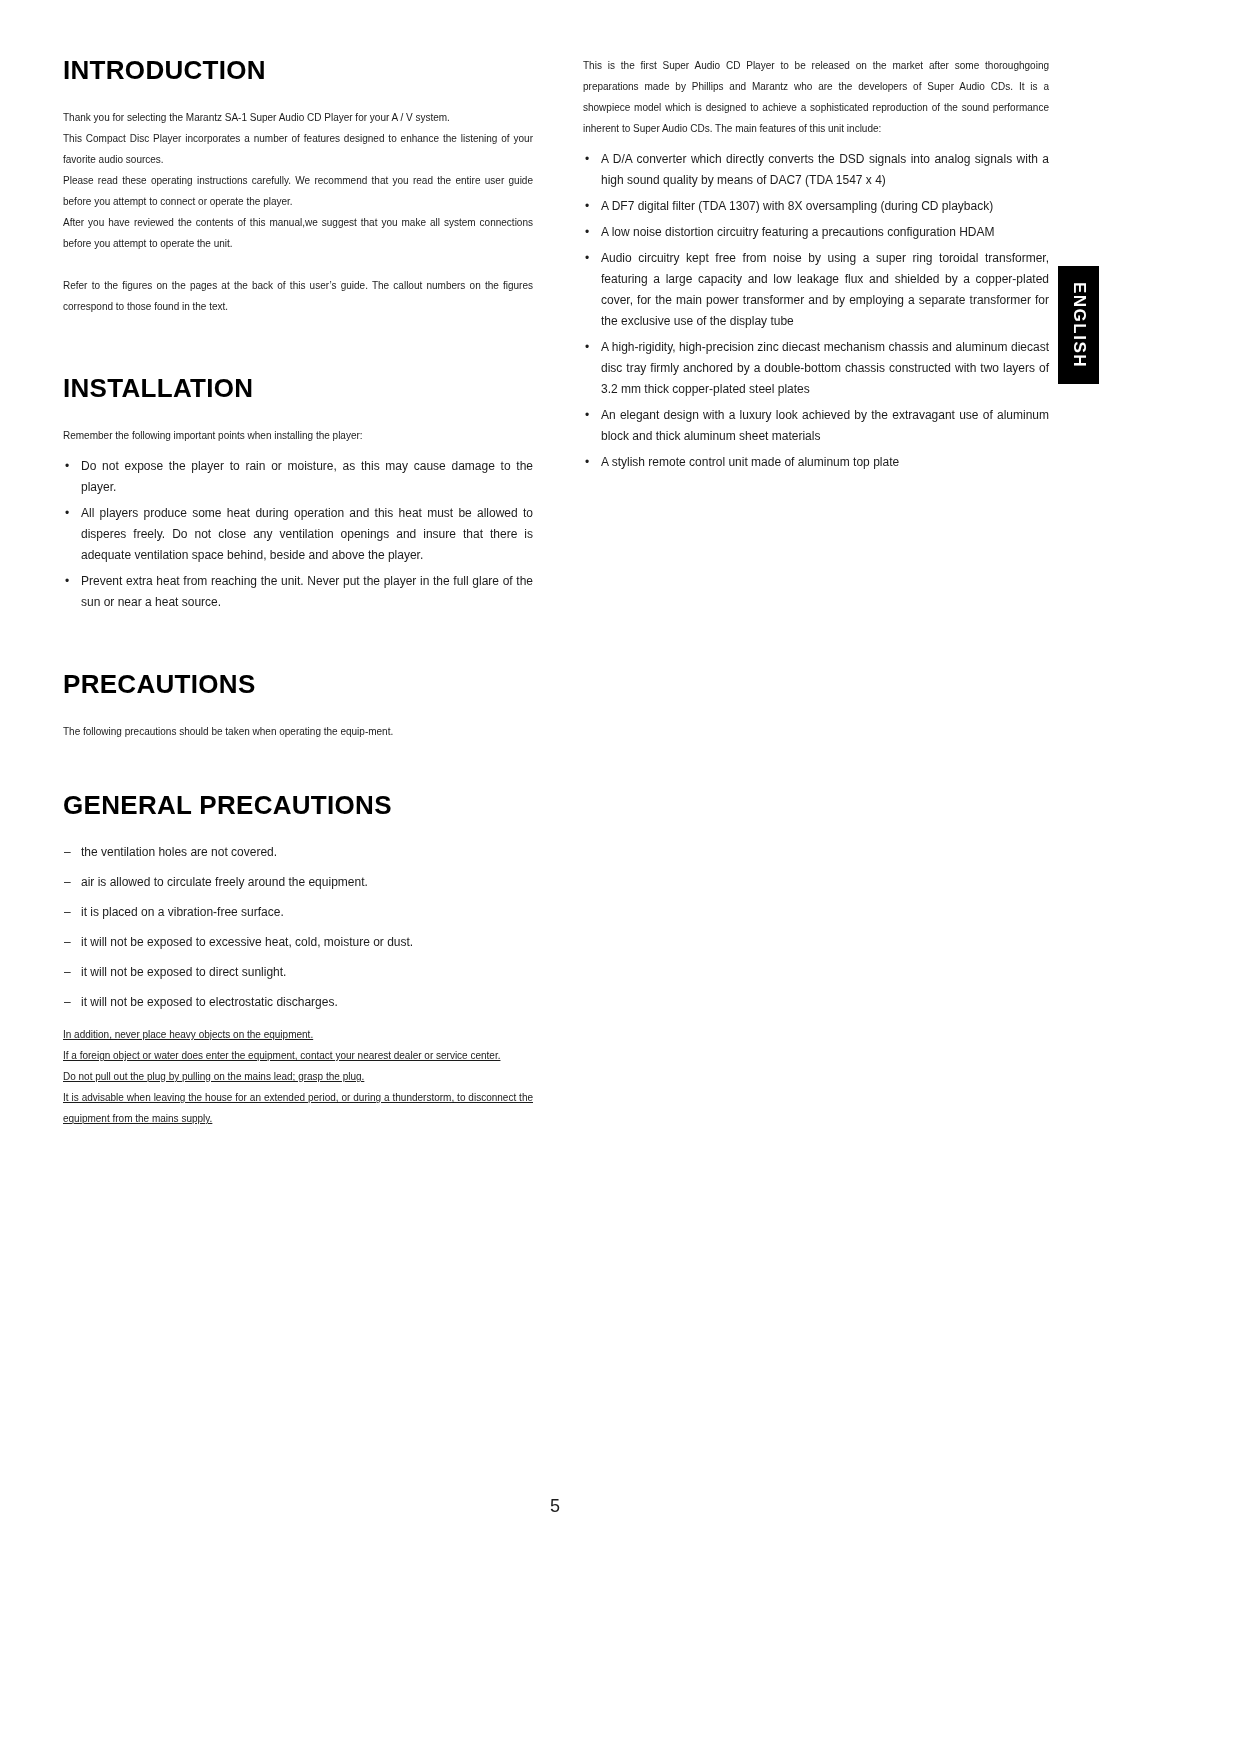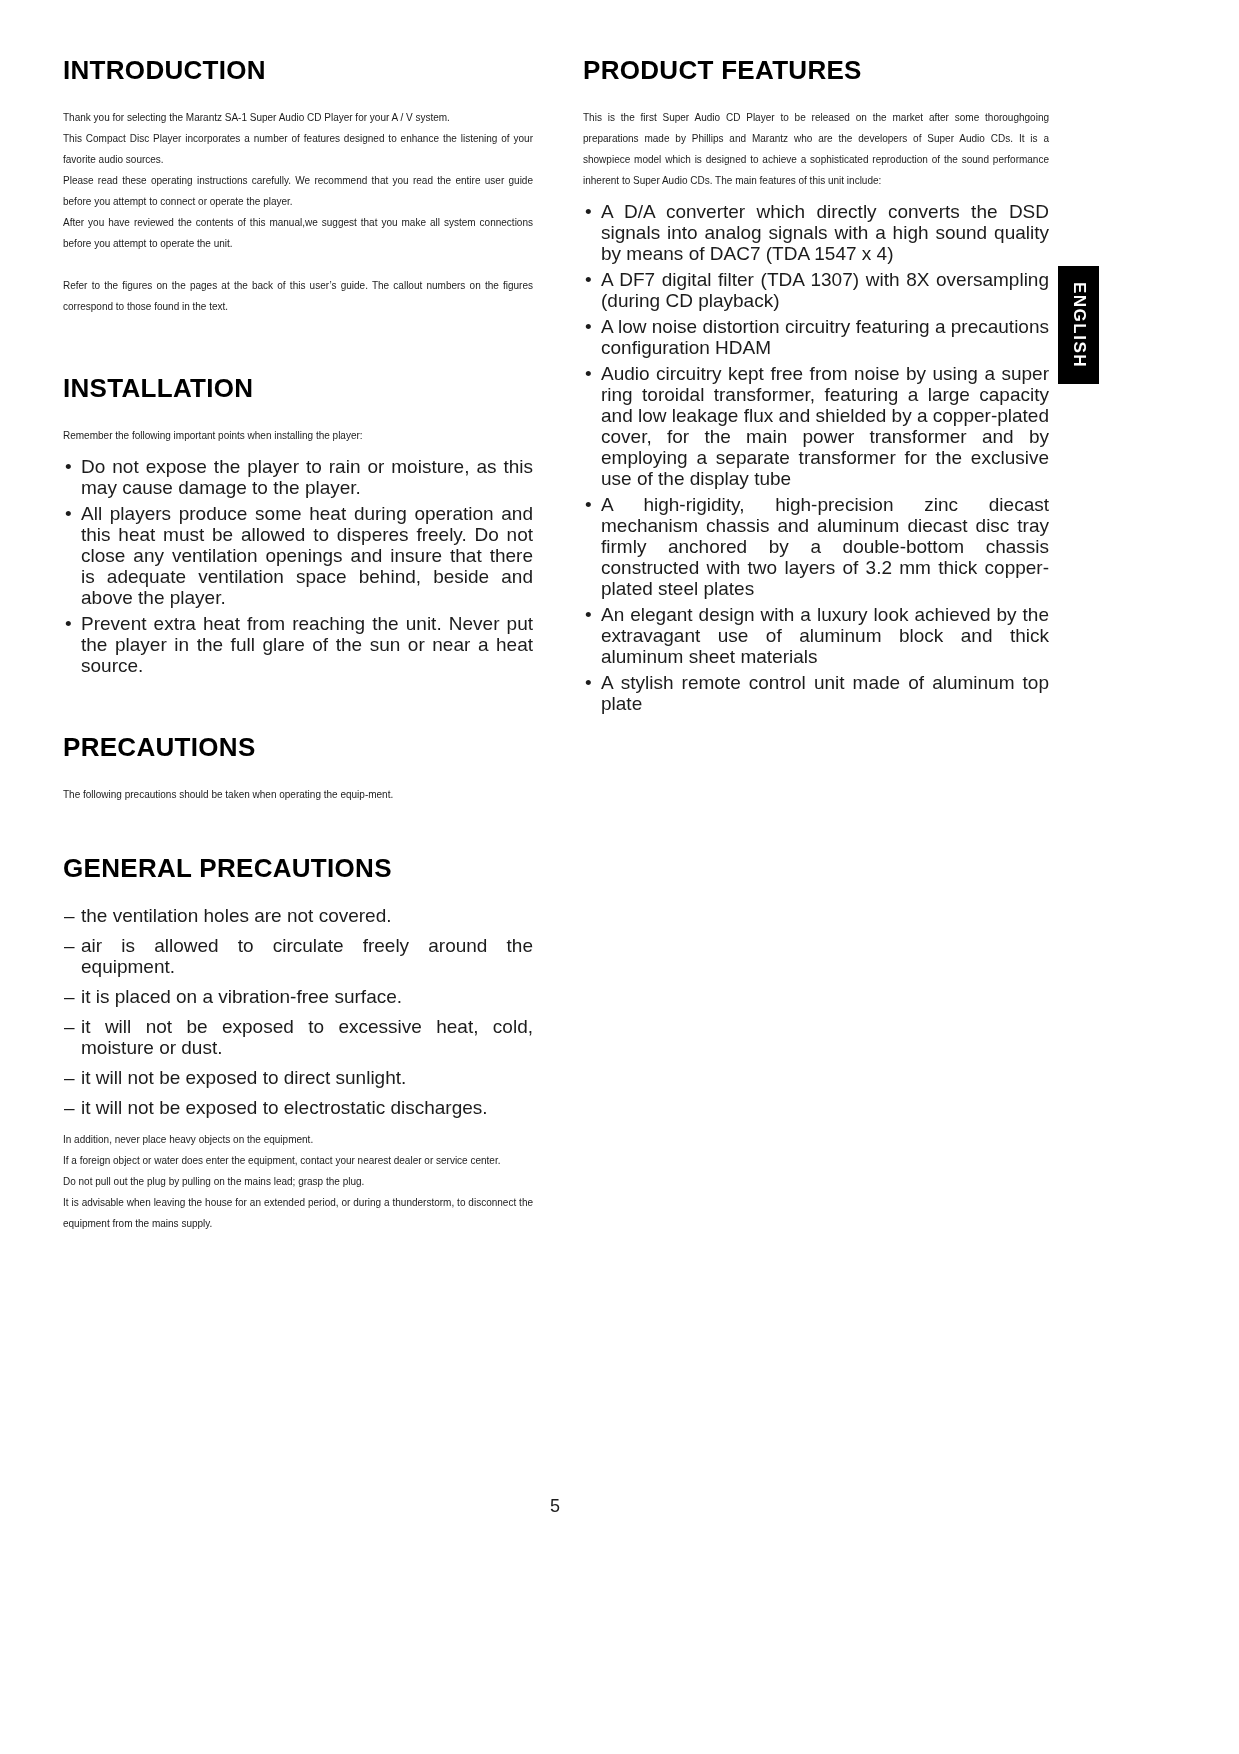--- a/index.html
+++ b/index.html
@@ -36,39 +36,39 @@
   .gap { height: 21px; }
 
   ul.blist {
     list-style: none;
     margin: 10px 0 0 0;
     padding: 0;
   }
   ul.blist li {
     position: relative;
     padding-left: 18px;
-    font-size: 19px;
+    font-size: 12px;
     line-height: 21px;
     text-align: justify;
     margin-bottom: 5px;
   }
   ul.blist li.bullet::before {
     content: "\2022";
     position: absolute;
     left: 2px;
     top: 0;
   }
   ul.blist li.dash { margin-bottom: 9px; }
   ul.blist li.dash::before {
     content: "\2013";
     position: absolute;
     left: 1px;
     top: 0;
   }
-  .after-list { margin-top: 11px; }
+  .after-list { margin-top: 11px; text-decoration: underline; }
 
   .lang-tab {
     position: absolute;
     left: 1058px;
     top: 266px;
     width: 41px;
     height: 118px;
     background: #000000;
     color: #ffffff;
     display: flex;
@@ -138,21 +138,20 @@
         <p class="body">If a foreign object or water does enter the equipment, contact your nearest dealer or service center.</p>
         <p class="body">Do not pull out the plug by pulling on the mains lead; grasp the plug.</p>
         <p class="body">It is advisable when leaving the house for an extended period, or during a thunderstorm, to disconnect the equipment from the mains supply.</p>
       </div>
     </div>
 
   </div>
 
   <div class="col col-right">
     <div class="section">
-      <h1 class="sec-title">PRODUCT FEATURES</h1>
       <p class="body">This is the first Super Audio CD Player to be released on the market after some thoroughgoing preparations made by Phillips and Marantz who are the developers of Super Audio CDs.  It is a showpiece model which is designed to achieve a sophisticated reproduction of the sound performance inherent to Super Audio CDs.  The main features of this unit include:</p>
       <ul class="blist">
         <li class="bullet">A D/A converter which directly converts the DSD signals into analog signals with a high sound quality by means of DAC7 (TDA 1547 x 4)</li>
         <li class="bullet">A DF7 digital filter (TDA 1307) with 8X oversampling (during CD playback)</li>
         <li class="bullet">A low noise distortion circuitry featuring a precautions configuration HDAM</li>
         <li class="bullet">Audio circuitry kept free from noise by using a super ring toroidal transformer, featuring a large capacity and low leakage flux and shielded by a copper-plated cover, for the main power transformer and by employing a separate transformer for the exclusive use of the display tube</li>
         <li class="bullet">A high-rigidity, high-precision zinc diecast mechanism chassis and aluminum diecast disc tray firmly anchored by a double-bottom chassis constructed with two layers of 3.2 mm thick copper-plated steel plates</li>
         <li class="bullet">An elegant design with a luxury look achieved by the extravagant use of aluminum block and thick aluminum sheet materials</li>
         <li class="bullet">A stylish remote control unit made of aluminum top plate</li>
       </ul>

